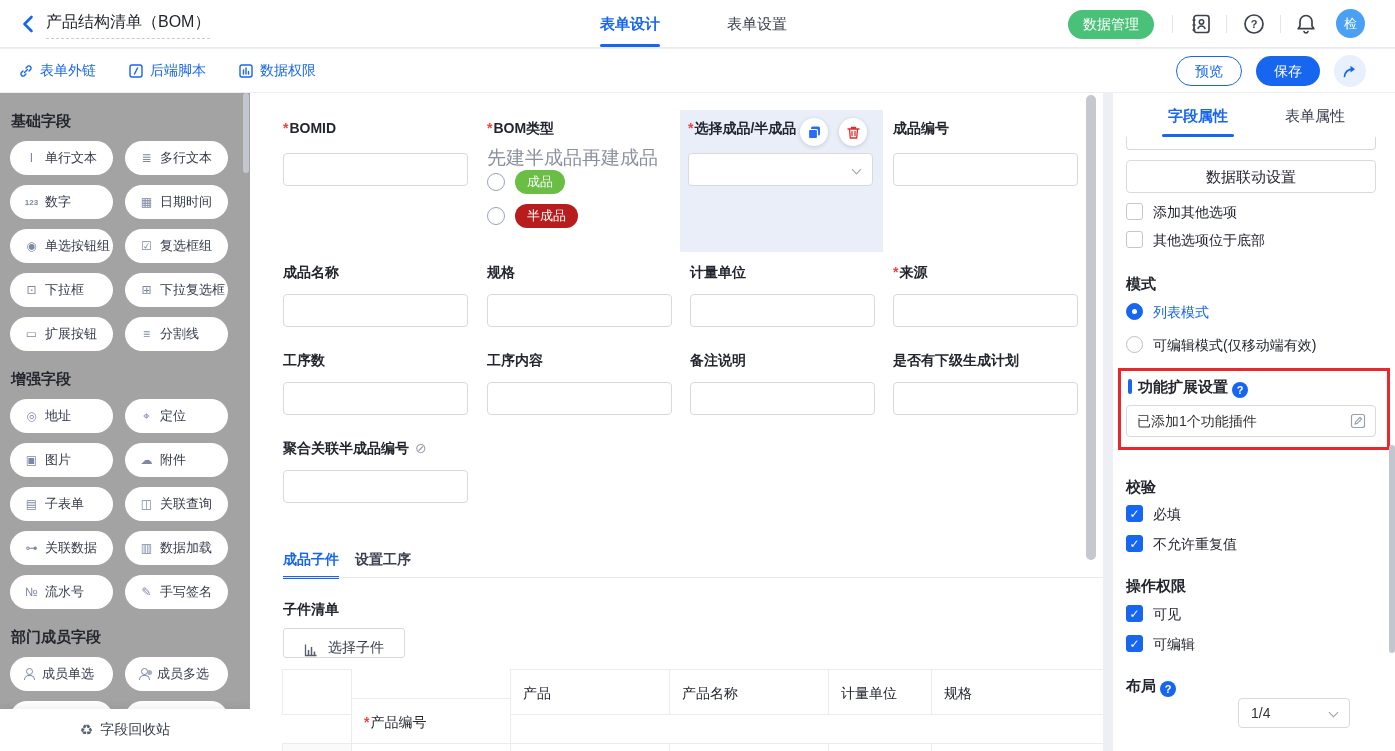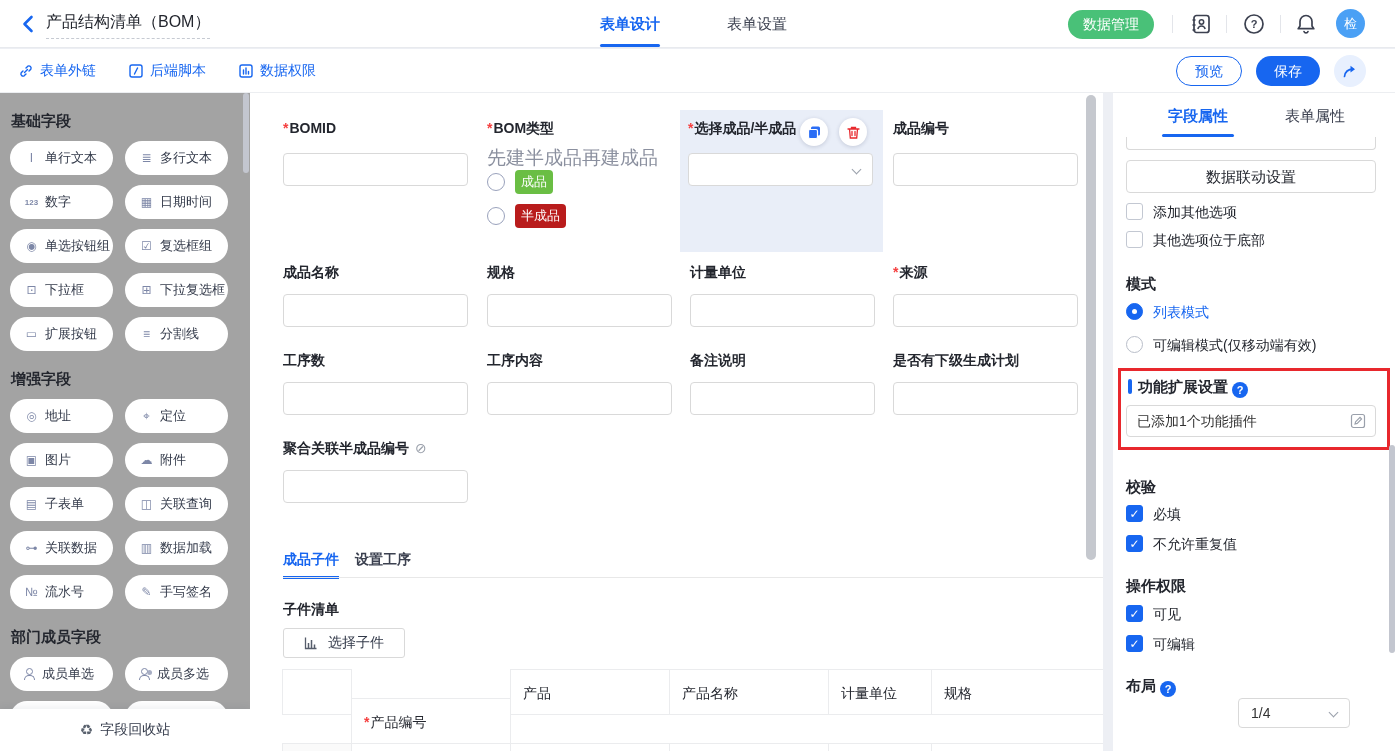--- a/index.html
+++ b/index.html
@@ -44,30 +44,30 @@
 
   
   .canvas { position:absolute; left:250px; top:93px; width:853px; bottom:0; background:#fff; overflow:hidden; }
   .cv-scroll { position:absolute; left:836px; top:2px; width:10px; height:465px; border-radius:5px; background:#c5c8ce; }
   .fld-lbl { position:absolute; font-size:14px; font-weight:700; color:#23262e; white-space:nowrap; }
   .req { color:#f53f3f; margin-right:1px; font-weight:700; }
   .inp { position:absolute; width:185px; height:33px; background:#fff; border:1px solid #d9d9d9; border-radius:4px; }
   .sel-chev { position:absolute; right:12px; top:12px; width:7px; height:7px; border-right:1.6px solid #9aa0ab; border-bottom:1.6px solid #9aa0ab; transform:rotate(45deg); }
   .helper { position:absolute; font-size:19px; color:#8b909f; white-space:nowrap; }
   .c-radio { position:absolute; width:18px; height:18px; border:1.5px solid #9aa2bc; border-radius:50%; background:#fff; }
-  .tag { position:absolute; height:24px; line-height:24px; padding:0 6px; border-radius:4px; color:#fff; font-size:13px; }
+  .tag { position:absolute; height:24px; line-height:24px; padding:0 12px; border-radius:12px; color:#fff; font-size:13px; }
   .sel-block { position:absolute; left:430px; top:17px; width:203px; height:142px; background:#e9eef8; }
   .act-circle { position:absolute; width:28px; height:28px; border-radius:50%; background:#fff; box-shadow:0 1px 4px rgba(30,40,80,.18); display:flex; align-items:center; justify-content:center; cursor:pointer; }
   .eye-off { color:#9aa0ab; font-size:14px; margin-left:6px; font-weight:400; }
   .cv-tab { position:absolute; top:452px; height:32px; line-height:28px; font-size:14px; font-weight:600; color:#3c4150; cursor:pointer; }
   .cv-tab.active { color:#1766f0; }
   .cv-tab.active::after { content:""; position:absolute; left:0; right:0; bottom:-2px; height:3px; background:#1766f0; }
   .cv-tabline { position:absolute; left:33px; right:0; top:484px; height:1px; background:#e8e8e8; }
   .sub-title { position:absolute; left:33px; top:508px; font-size:14px; font-weight:700; color:#23262e; }
-  .sel-sub-btn { position:absolute; left:33px; top:535px; width:122px; height:30px; border:1px solid #d9d9d9; border-radius:3px; background:#fff; display:flex; align-items:center; justify-content:center; gap:10px; font-size:14px; color:#333a4a; cursor:pointer; }
+  .sel-sub-btn { position:absolute; left:33px; top:535px; width:122px; height:30px; border:1px solid #d9d9d9; border-radius:3px; background:#fff; display:flex; align-items:flex-end; justify-content:center; gap:10px; font-size:14px; color:#333a4a; cursor:pointer; }
   .tbl { position:absolute; left:33px; top:577px; display:flex; flex-direction:column; }
   .tbl-row { display:flex; }
   .tbl-cell { border:1px solid #ebecee; margin-left:-1px; margin-top:-1px; background:#fff; }
   .th { height:46px; line-height:46px; padding-left:12px; font-size:14px; color:#23262e; font-weight:500; white-space:nowrap; }
   .td { height:76px; position:relative; }
   .rownum { background:#fafafa; text-align:center; line-height:76px; padding-left:0; color:#333; }
   .tbl-inp { position:absolute; left:8px; top:8px; right:8px; height:46px; border:1px solid #dcdcdc; border-radius:4px; background:#fff; }
 
   
   .panel { position:absolute; left:1113px; top:93px; width:282px; bottom:0; background:#fff; overflow:hidden; }

